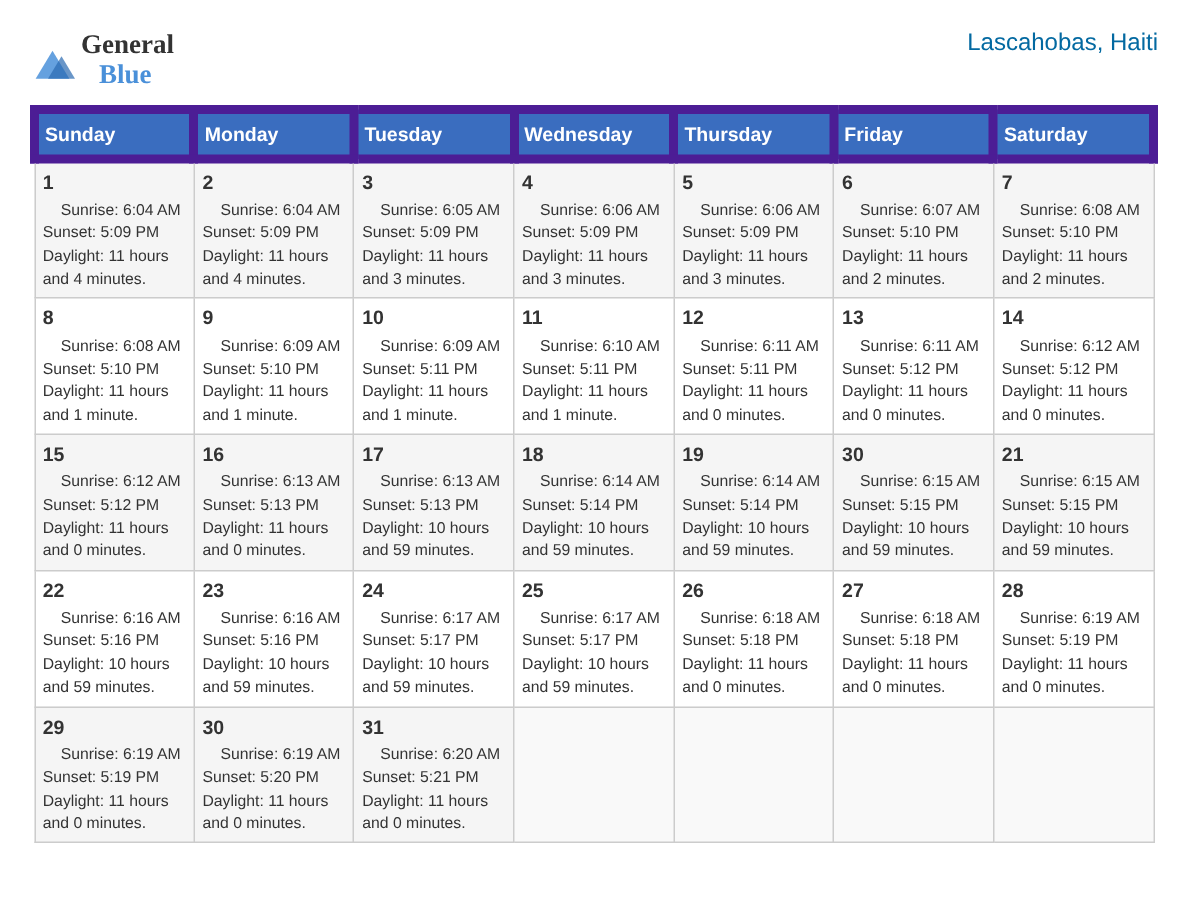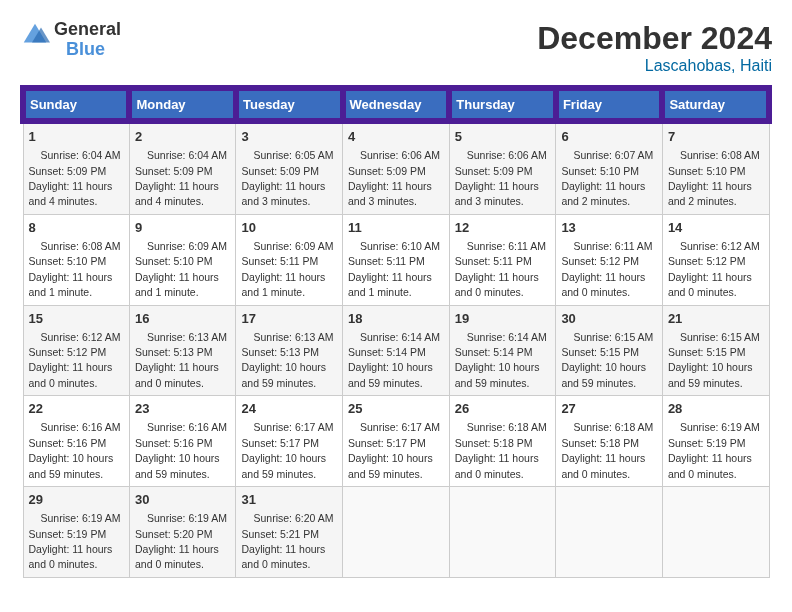--- a/index.html
+++ b/index.html
@@ -11,22 +11,23 @@
       padding: 20px;
     }
     .header {
       display: flex;
       justify-content: space-between;
       align-items: flex-start;
       margin-bottom: 10px;
     }
     .logo {
       display: flex;
-      align-items: flex-start;
+      align-items: flex-end;
       gap: 4px;
+      font-family: Liberation Serif, serif;
     }
     .logo-text {
       display: flex;
       flex-direction: column;
       line-height: 1.1;
     }
     .logo-general {
       font-size: 18px;
       font-weight: bold;
       color: #333;
@@ -106,21 +107,20 @@
     <svg class="logo-icon" viewBox="0 0 40 40">
       <polygon points="20,5 35,30 5,30" fill="#4a90d9" opacity="0.85"></polygon>
       <polygon points="28,10 40,30 16,30" fill="#2a6ab0" opacity="0.7"></polygon>
     </svg>
     <div class="logo-text">
       <span class="logo-general">General</span>
       <span class="logo-blue">Blue</span>
     </div>
   </div>
   <div class="title-block">
-    <div class="calendar-title">December 2024</div>
     <div class="calendar-subtitle">Lascahobas, Haiti</div>
   </div>
 </div>
 
 <table>
   <thead>
     <tr>
     <th>Sunday</th>
         <th>Monday</th>
         <th>Tuesday</th>

